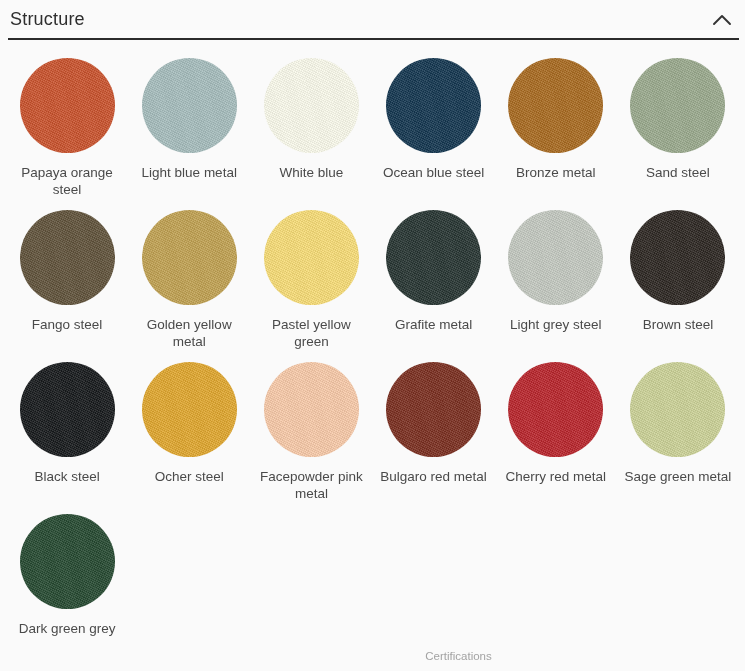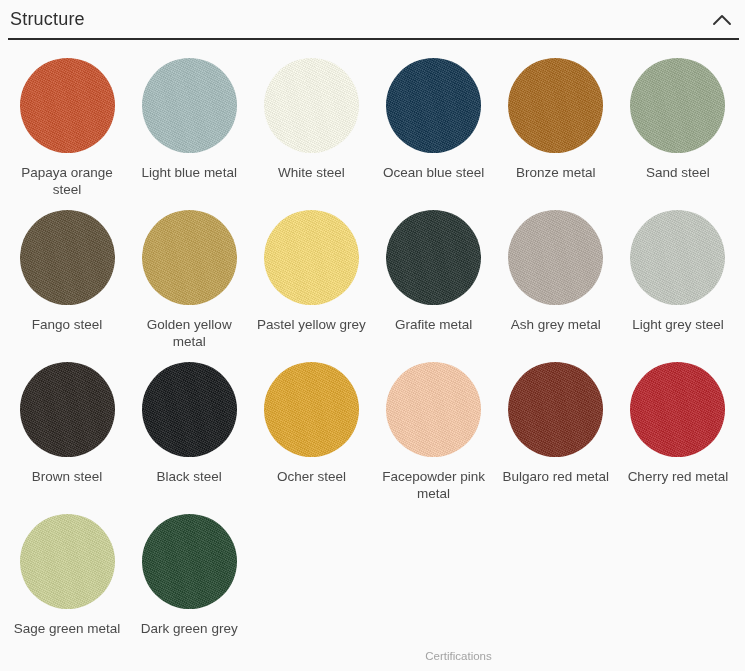--- a/index.html
+++ b/index.html
@@ -124,21 +124,21 @@
       <div class="swatch-cell">
         <div class="swatch-disc grain" style="background-color: rgb(201, 81, 43);"></div>
         <div class="swatch-label">Papaya orange steel</div>
       </div>
       <div class="swatch-cell">
         <div class="swatch-disc grain" style="background-color: rgb(165, 188, 188);"></div>
         <div class="swatch-label">Light blue metal</div>
       </div>
       <div class="swatch-cell">
         <div class="swatch-disc grain" style="background-color: rgb(250, 250, 235);"></div>
-        <div class="swatch-label">White steel</div>
+        <div class="swatch-label">White blue</div>
       </div>
       <div class="swatch-cell">
         <div class="swatch-disc grain" style="background-color: rgb(18, 53, 79);"></div>
         <div class="swatch-label">Ocean blue steel</div>
       </div>
       <div class="swatch-cell">
         <div class="swatch-disc grain" style="background-color: rgb(168, 105, 30);"></div>
         <div class="swatch-label">Bronze metal</div>
       </div>
       <div class="swatch-cell">
@@ -148,29 +148,25 @@
       <div class="swatch-cell">
         <div class="swatch-disc grain" style="background-color: rgb(95, 81, 57);"></div>
         <div class="swatch-label">Fango steel</div>
       </div>
       <div class="swatch-cell">
         <div class="swatch-disc grain" style="background-color: rgb(192, 160, 80);"></div>
         <div class="swatch-label">Golden yellow metal</div>
       </div>
       <div class="swatch-cell">
         <div class="swatch-disc grain" style="background-color: rgb(247, 220, 117);"></div>
-        <div class="swatch-label">Pastel yellow grey</div>
+        <div class="swatch-label">Pastel yellow green</div>
       </div>
       <div class="swatch-cell">
         <div class="swatch-disc grain" style="background-color: rgb(37, 51, 48);"></div>
         <div class="swatch-label">Grafite metal</div>
-      </div>
-      <div class="swatch-cell">
-        <div class="swatch-disc grain" style="background-color: rgb(182, 172, 163);"></div>
-        <div class="swatch-label">Ash grey metal</div>
       </div>
       <div class="swatch-cell">
         <div class="swatch-disc grain" style="background-color: rgb(195, 200, 192);"></div>
         <div class="swatch-label">Light grey steel</div>
       </div>
       <div class="swatch-cell">
         <div class="swatch-disc grain" style="background-color: rgb(43, 37, 32);"></div>
         <div class="swatch-label">Brown steel</div>
       </div>
       <div class="swatch-cell">

